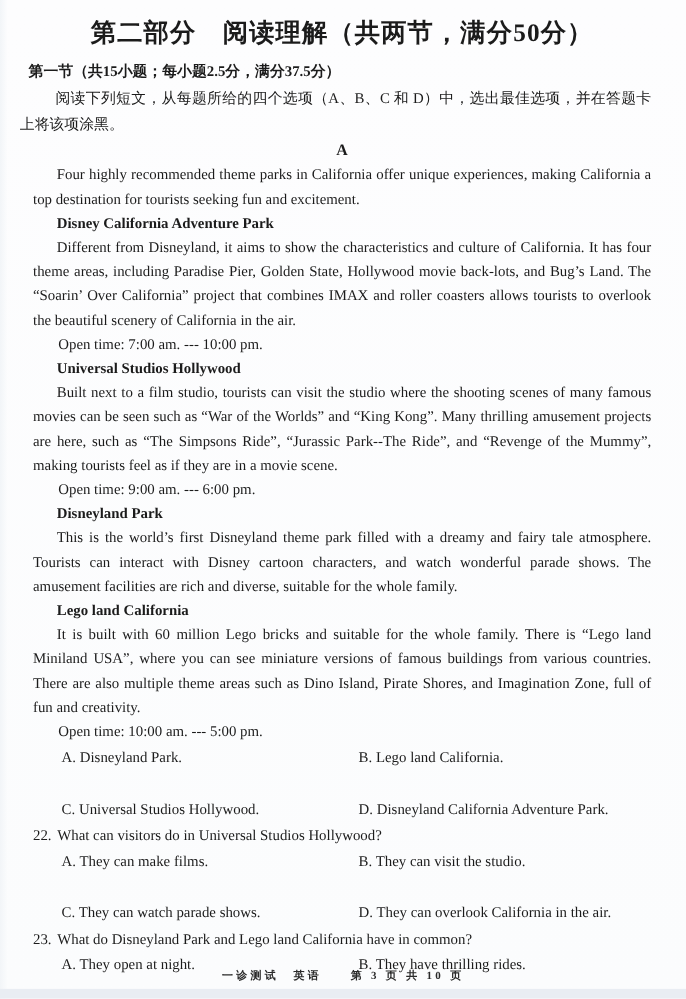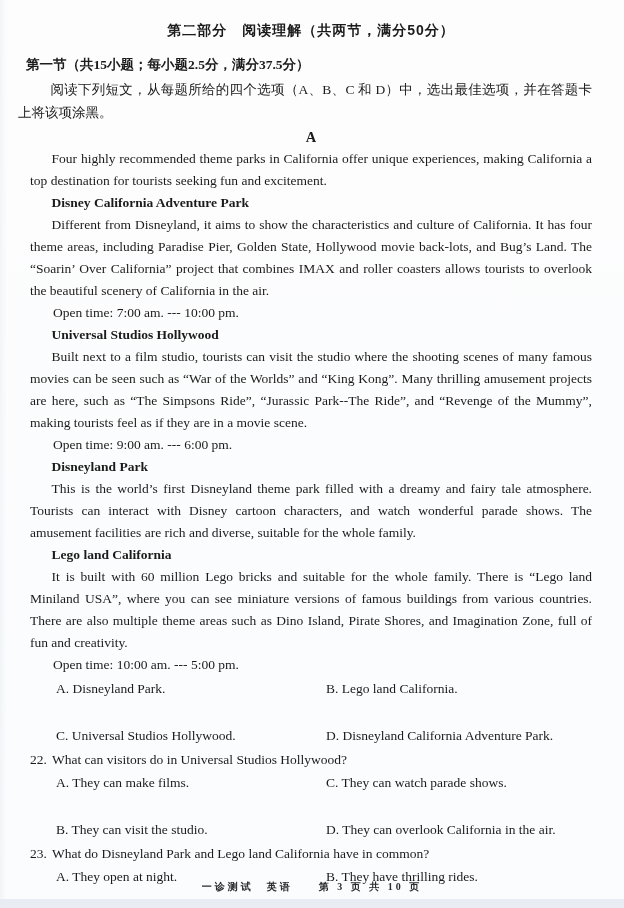--- a/index.html
+++ b/index.html
@@ -13,27 +13,27 @@
     position: relative;
   }
   .page {
     box-sizing: border-box;
     width: 624px;
     height: 908px;
     padding: 18px 32px 0 30px;
     background: linear-gradient(180deg, #fdfdfe 0%, #fbfcfd 100%);
   }
   .part-title {
-    font-size: 14px;
+    font-size: 23px;
     font-weight: bold;
     text-align: center;
     margin: 0 0 12px 0;
     line-height: 24px;
     letter-spacing: 1px;
-    font-family: Liberation Sans, sans-serif;
+    font-family: Liberation Serif, serif;
   }
   .section-heading {
     font-size: 13.5px;
     font-weight: bold;
     line-height: 22px;
     margin-left: -4px;
   }
   .instructions {
     font-size: 13.5px;
     line-height: 23px;
@@ -157,22 +157,22 @@
       <span>D. Disneyland California Adventure Park.</span>
     </div>
   </div>
 
   <div class="question">
     <div class="q-line">
       <span class="q-num">22.</span><span>What can visitors do in Universal Studios Hollywood?</span>
     </div>
     <div class="q-options">
       <span>A. They can make films.</span>
+      <span>B. They can visit the studio.</span>
       <span>C. They can watch parade shows.</span>
-      <span>B. They can visit the studio.</span>
       <span>D. They can overlook California in the air.</span>
     </div>
   </div>
 
   <div class="question">
     <div class="q-line">
       <span class="q-num">23.</span><span>What do Disneyland Park and Lego land California have in common?</span>
     </div>
     <div class="q-options">
       <span>A. They open at night.</span>

